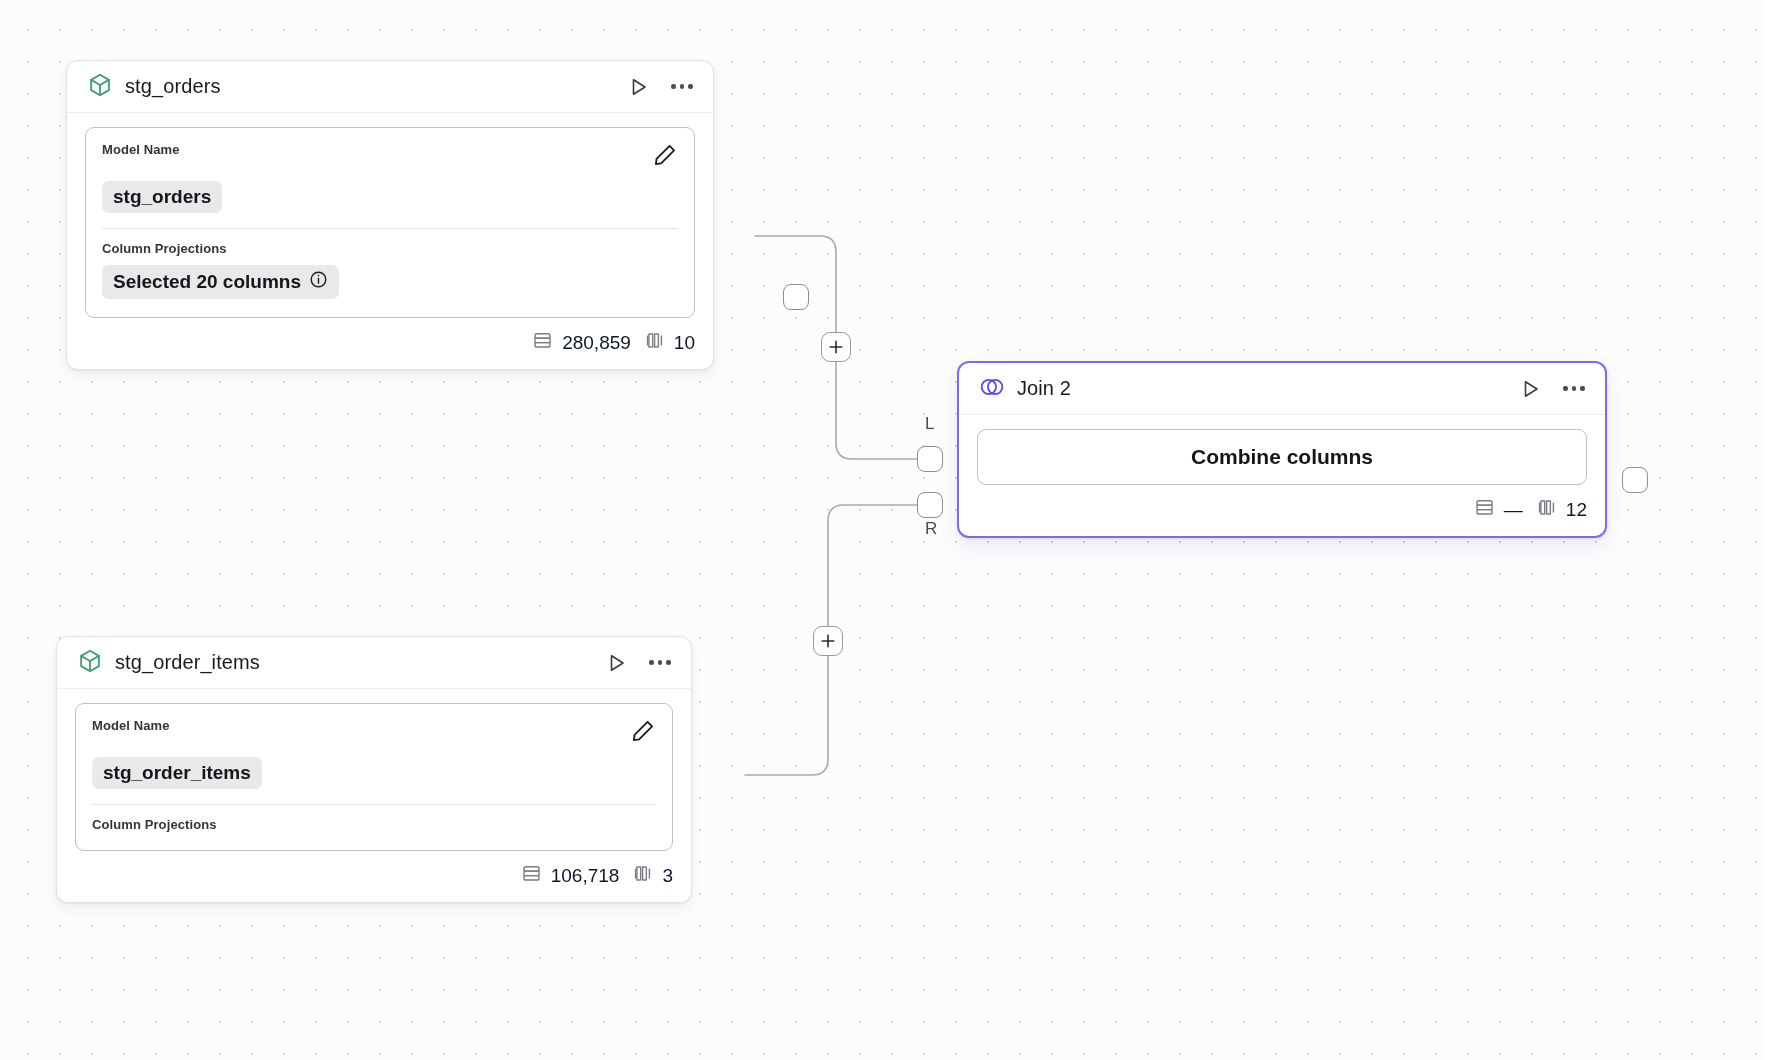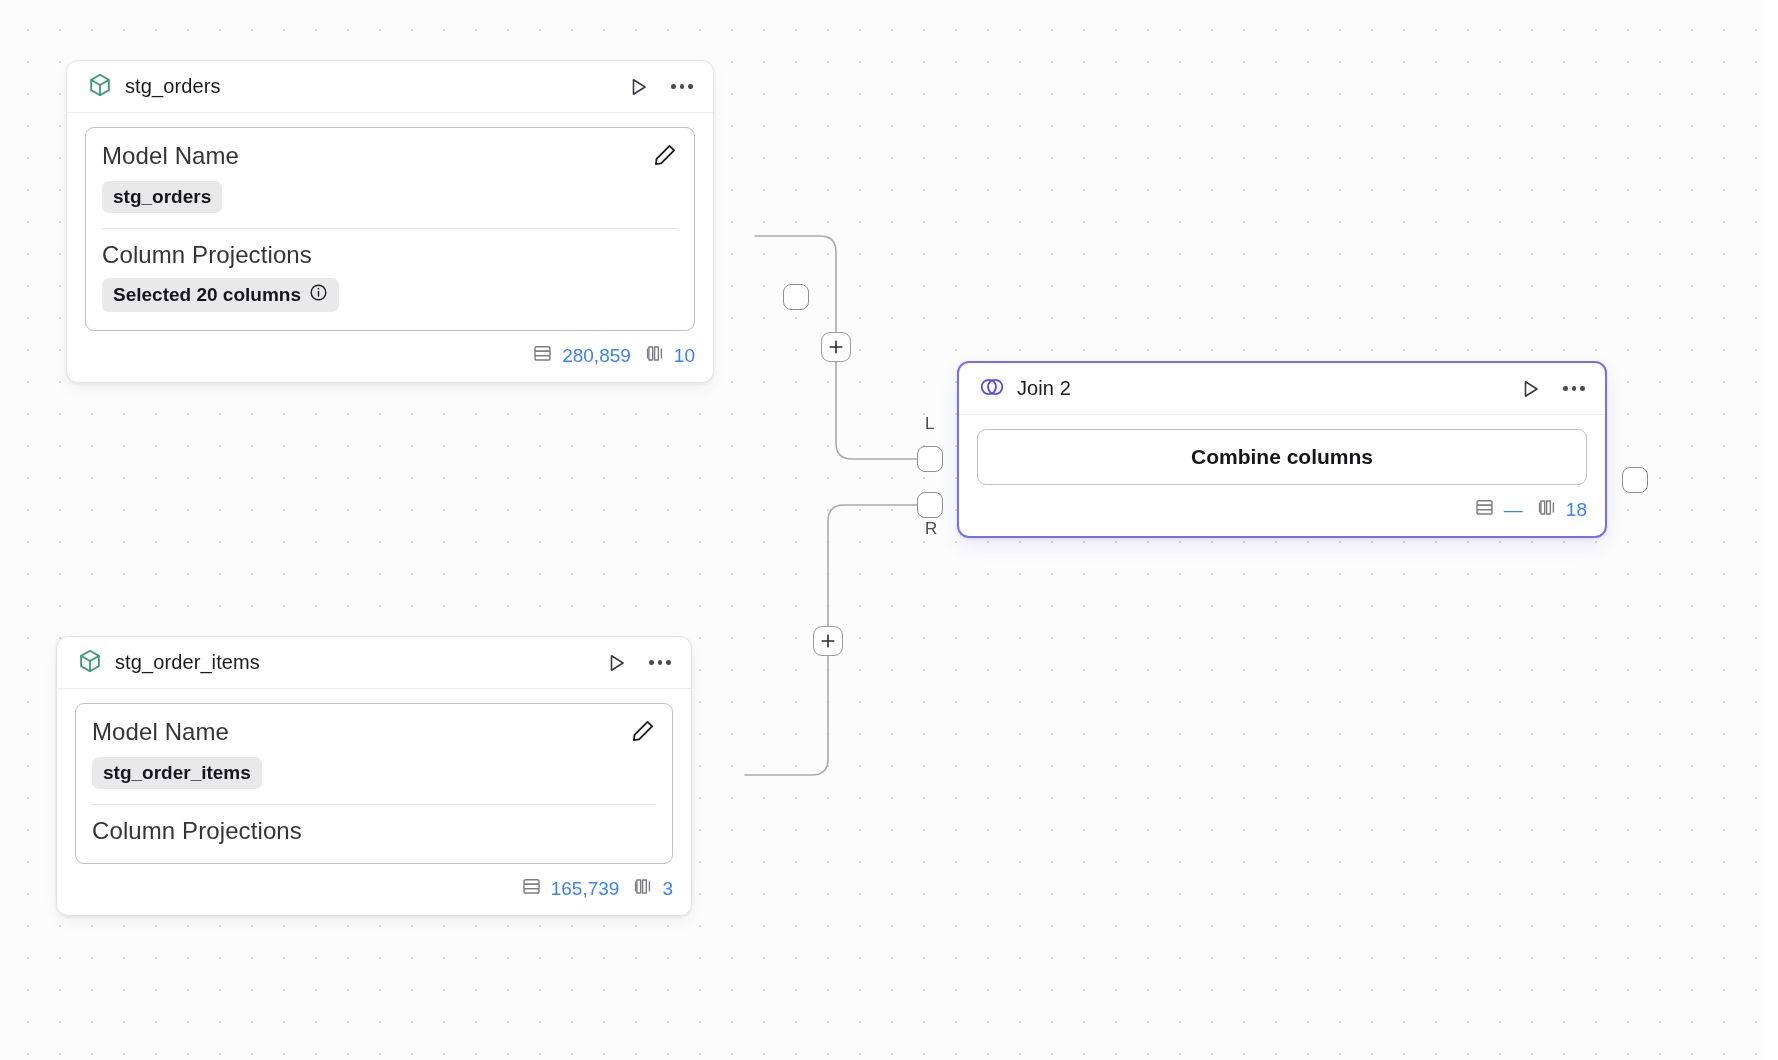--- a/index.html
+++ b/index.html
@@ -68,23 +68,24 @@
     border: 1px solid #bfbfc4;
     border-radius: 9px;
     padding: 14px 16px 18px 16px;
     background: #fff;
     position: relative;
   }
   .panel-row-head {
     display: flex; align-items: flex-start;
   }
   .field-label {
-    font-size: 24px;
+    font-size: 13px;
     color: #34343a;
     letter-spacing: .1px;
+    font-weight: bold;
   }
   .pencil { margin-left: auto; cursor: pointer; }
   .chip {
     display: inline-flex;
     align-items: center;
     gap: 8px;
     background: #e9e9ec;
     border-radius: 7px;
     padding: 5px 11px;
     margin-top: 9px;
@@ -97,21 +98,21 @@
     height: 1px; background: #e6e6e9; margin: 15px 0 12px 0;
   }
   .node-footer {
     display: flex; align-items: center; justify-content: flex-end;
     gap: 13px;
     padding: 12px 18px 13px 18px;
     font-size: 19px;
     color: #56565d;
   }
   .stat { display: flex; align-items: center; gap: 9px; }
-  .stat span { color: #3b82f6; }
+  .stat span { color: #0f172a; }
 
   
   .node.selected {
     border: 2px solid #7a6cf0;
     box-shadow: 0 1px 3px rgba(16,18,24,0.07), 0 8px 18px rgba(80,70,220,0.10);
   }
   .combine-btn {
     border: 1px solid #bfbfc4;
     border-radius: 9px;
     height: 56px;
@@ -287,21 +288,21 @@
 
     <div class="node-footer">
       <div class="stat">
         <span>
           <svg width="21" height="21" viewBox="0 0 24 24" fill="none" stroke="#7b7b83" stroke-width="1.6" stroke-linejoin="round">
             <rect x="3.4" y="4.2" width="17.2" height="5.1" rx="2.2"></rect>
             <rect x="3.4" y="9.3" width="17.2" height="5.1"></rect>
             <rect x="3.4" y="14.4" width="17.2" height="5.1" rx="2.2"></rect>
           </svg>
         </span>
-        <span>165,739</span>
+        <span>106,718</span>
       </div>
       <div class="stat">
         <span>
           <svg width="21" height="21" viewBox="0 0 24 24" fill="none" stroke="#7b7b83" stroke-width="1.6" stroke-linejoin="round">
             <path d="M5.6 4.6h4.3v14.8H5.6z"></path>
             <path d="M12.1 4.6h4.3v14.8h-4.3z"></path>
             <path d="M4.1 6.4v11.2M19.9 6.4v11.2"></path>
           </svg>
         </span>
         <span>3</span>
@@ -350,21 +351,21 @@
         <span>—</span>
       </div>
       <div class="stat">
         <span>
           <svg width="21" height="21" viewBox="0 0 24 24" fill="none" stroke="#7b7b83" stroke-width="1.6" stroke-linejoin="round">
             <path d="M5.6 4.6h4.3v14.8H5.6z"></path>
             <path d="M12.1 4.6h4.3v14.8h-4.3z"></path>
             <path d="M4.1 6.4v11.2M19.9 6.4v11.2"></path>
           </svg>
         </span>
-        <span>18</span>
+        <span>12</span>
       </div>
     </div>
   </div>
 
   <div class="port" style="left:917px; top:446px;"></div>
   <div class="port-label" style="left:925px; top:414px;">L</div>
 
   <div class="port" style="left:917px; top:492px;"></div>
   <div class="port-label" style="left:925px; top:519px;">R</div>
 

